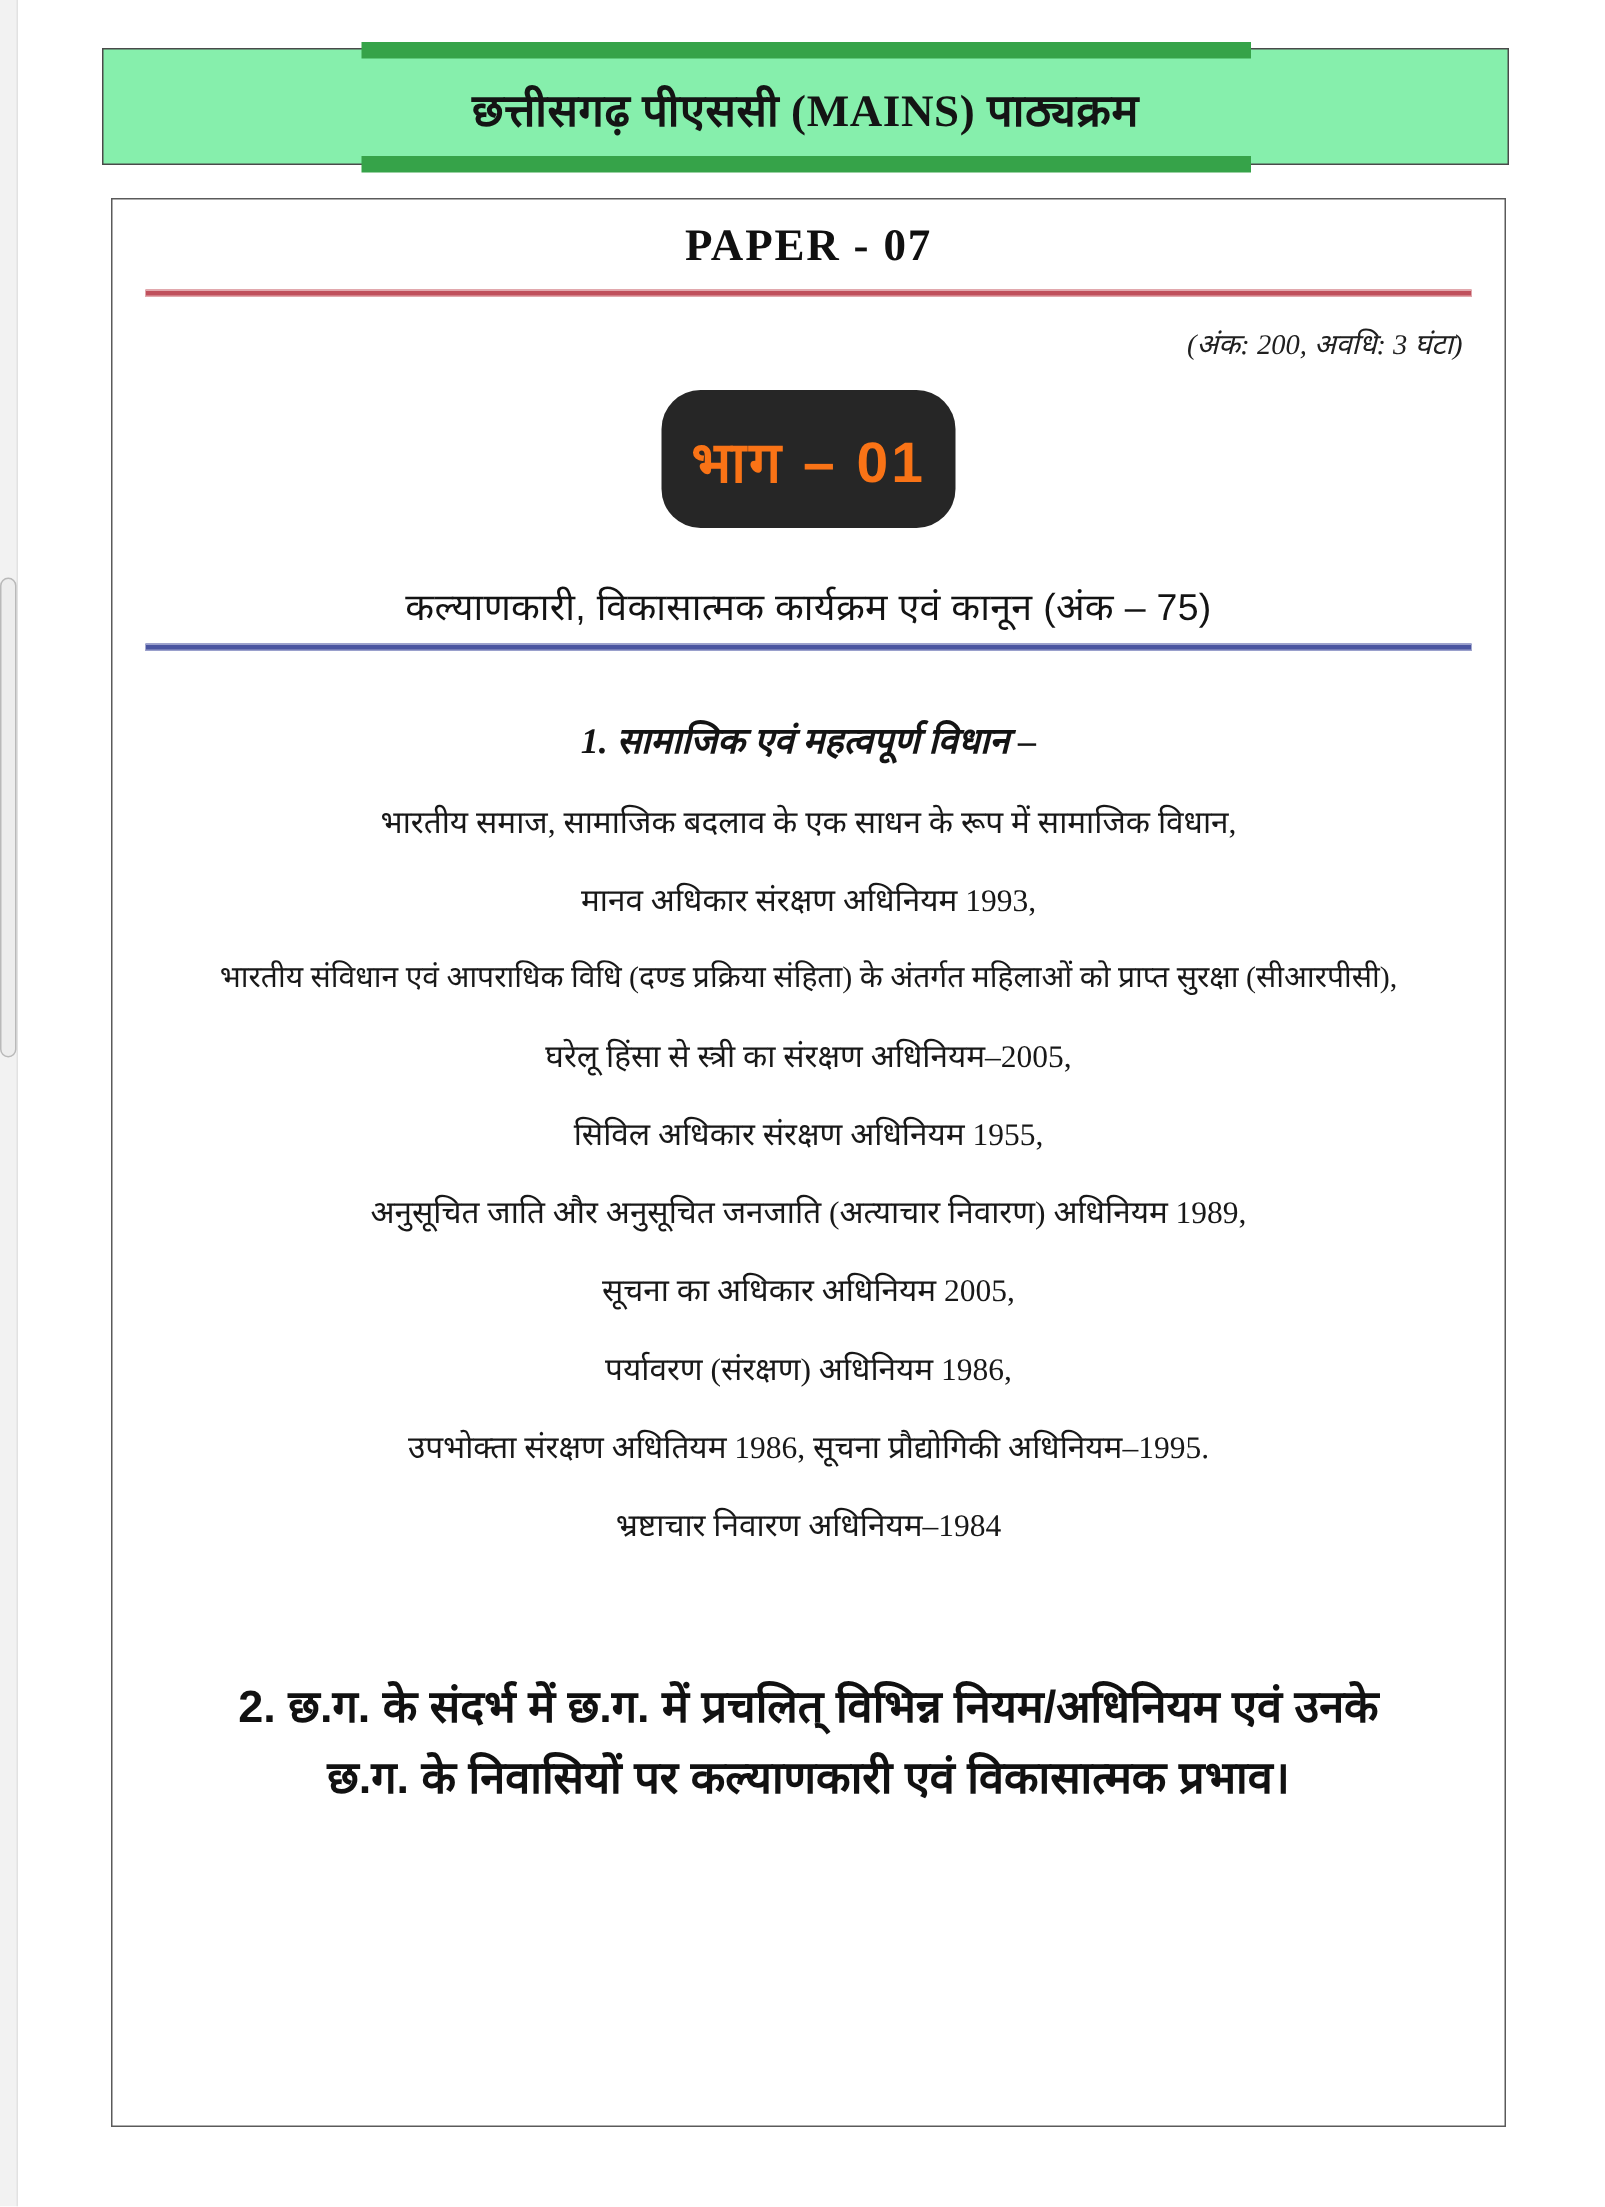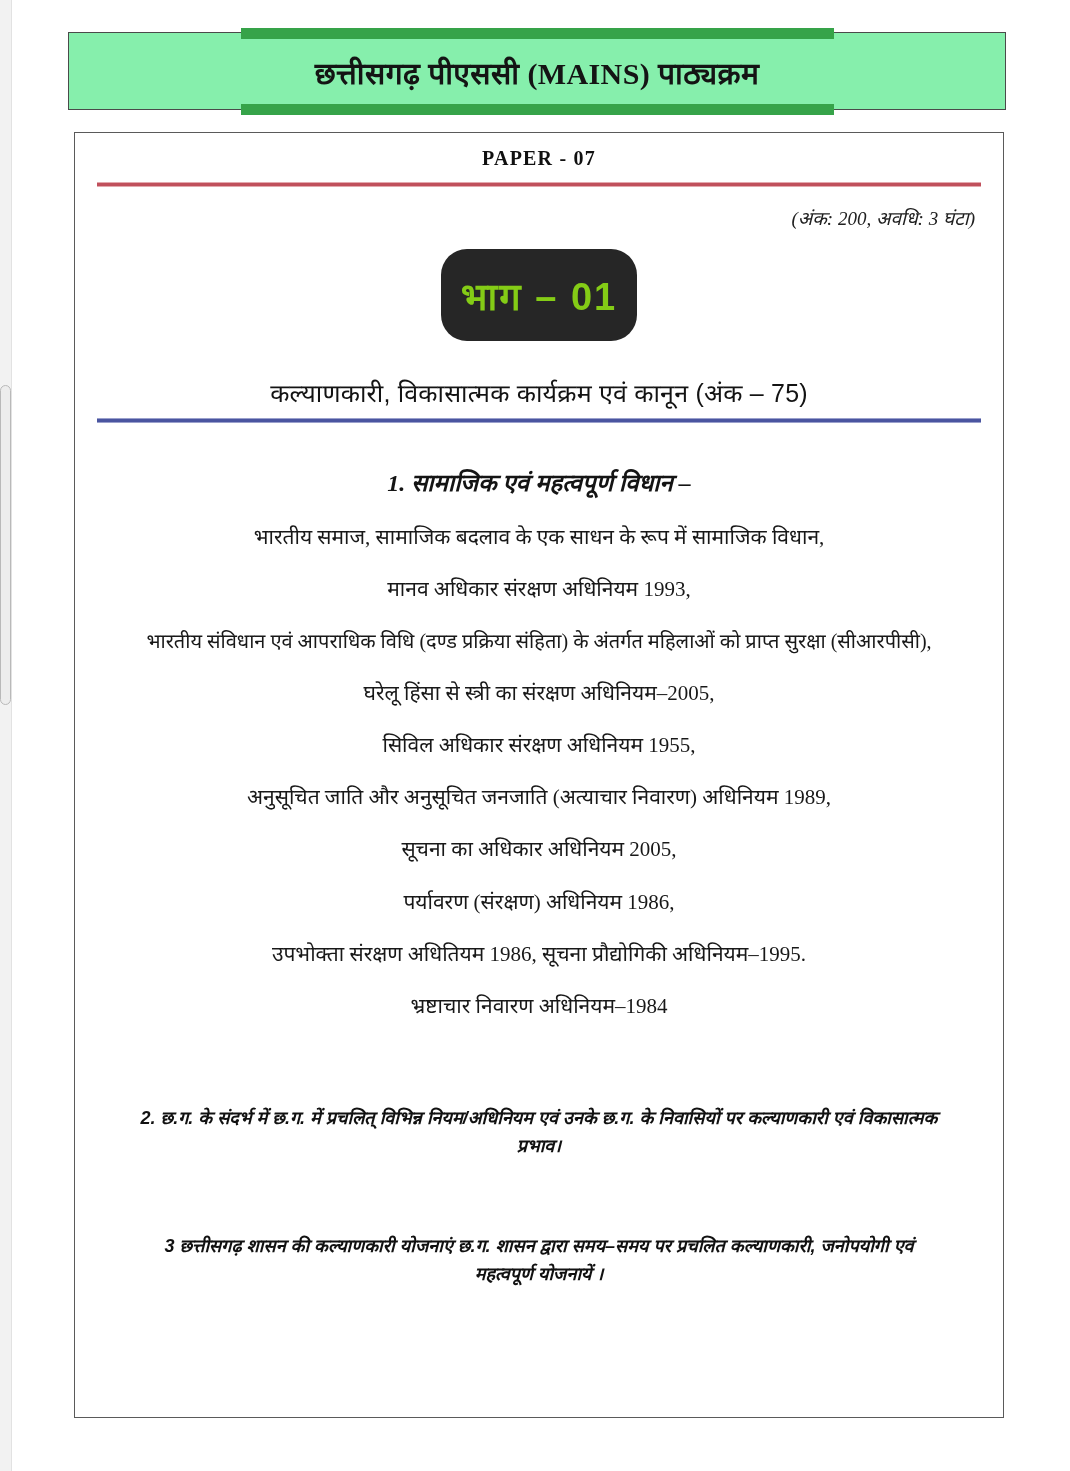--- a/index.html
+++ b/index.html
@@ -93,21 +93,21 @@
     top: 0;
     bottom: 0;
   }
 
   
   .paper-title {
     margin-top: 14px;
     text-align: center;
     font-family: "Liberation Serif", "DejaVu Serif", serif;
     font-weight: bold;
-    font-size: 20px;
+    font-size: 30px;
     letter-spacing: 1.2px;
     color: #101010;
   }
   .rule-red {
     margin-top: 12px;
     height: 3px;
     background: #c0505c;
     border-top: 1px solid #e3a9ae;
     border-bottom: 1px solid #e3a9ae;
   }
@@ -129,21 +129,21 @@
     justify-content: center;
   }
   .badge {
     width: 196px;
     height: 92px;
     background: #262626;
     border-radius: 26px;
     display: flex;
     align-items: center;
     justify-content: center;
-    color: #84cc16;
+    color: #f97316;
     font-family: "Liberation Sans", "DejaVu Sans", sans-serif;
     font-weight: bold;
     font-size: 38px;
     letter-spacing: 2px;
   }
 
   
   .part-heading {
     margin-top: 34px;
     text-align: center;
@@ -178,25 +178,24 @@
     font-size: 21px;
     color: #181818;
     line-height: 1.25;
   }
   .body-line.wide { font-size: 20px; }
 
   .para-block {
     text-align: center;
     font-family: "Liberation Sans", "DejaVu Sans", sans-serif;
     font-weight: bold;
-    font-size: 18px;
+    font-size: 30px;
     color: #111111;
     line-height: 1.55;
     padding: 0 36px;
-    font-style: italic;
   }
   .para-block.first { margin-top: 86px; }
   .para-block.second { margin-top: 72px; }
 </style>
 </head>
 <body>
 
 <div class="scrollbar-track">
   <div class="scrollbar-thumb"></div>
 </div>
@@ -229,16 +228,15 @@
     <div class="body-line wide">भारतीय संविधान एवं आपराधिक विधि (दण्ड प्रक्रिया संहिता) के अंतर्गत महिलाओं को प्राप्त सुरक्षा (सीआरपीसी),</div>
     <div class="body-line">घरेलू हिंसा से स्त्री का संरक्षण अधिनियम–2005,</div>
     <div class="body-line">सिविल अधिकार संरक्षण अधिनियम 1955,</div>
     <div class="body-line">अनुसूचित जाति और अनुसूचित जनजाति (अत्याचार निवारण) अधिनियम 1989,</div>
     <div class="body-line">सूचना का अधिकार अधिनियम 2005,</div>
     <div class="body-line">पर्यावरण (संरक्षण) अधिनियम 1986,</div>
     <div class="body-line">उपभोक्ता संरक्षण अधितियम 1986, सूचना प्रौद्योगिकी अधिनियम–1995.</div>
     <div class="body-line">भ्रष्टाचार निवारण अधिनियम–1984</div>
 
     <div class="para-block first">2. छ.ग. के संदर्भ में छ.ग. में प्रचलित् विभिन्न नियम/अधिनियम एवं उनके छ.ग. के निवासियों पर कल्याणकारी एवं विकासात्मक प्रभाव।</div>
-    <div class="para-block second">3 छत्तीसगढ़ शासन की कल्याणकारी योजनाएं छ.ग. शासन द्वारा समय–समय पर प्रचलित कल्याणकारी, जनोपयोगी एवं महत्वपूर्ण योजनायें ।</div>
 
   </div>
 </div>
 
 </body></html>

